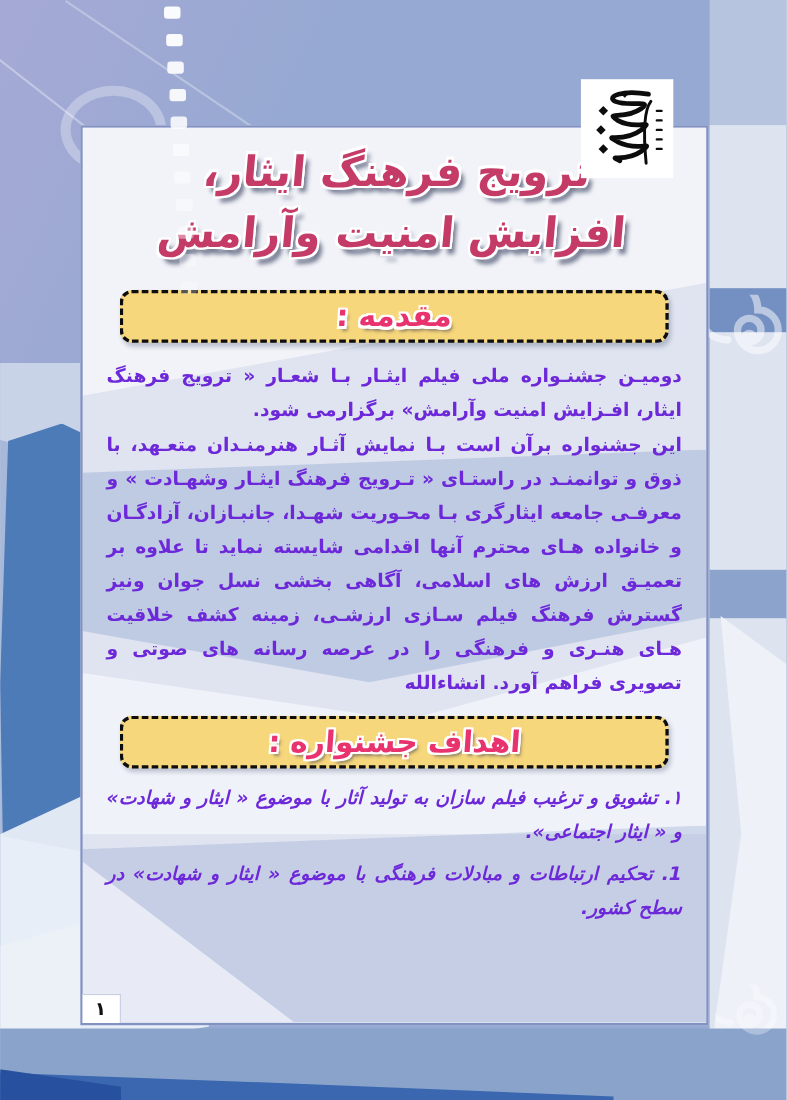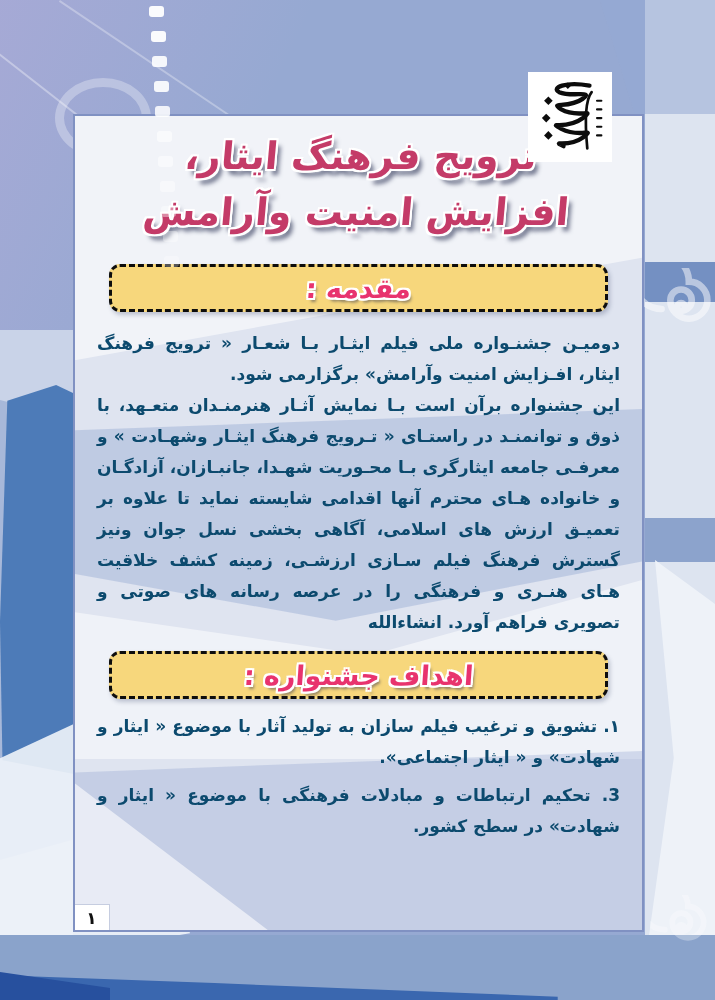--- a/index.html
+++ b/index.html
@@ -89,24 +89,24 @@
   }
   .badge span { color:#e8336e; font-weight:bold; font-size:27px; transform:skewX(-4deg);
     text-shadow:
       -2px -2px 0 #fff, 0 -2px 0 #fff, 2px -2px 0 #fff,
       -2px 0 0 #fff, 2px 0 0 #fff,
       -2px 2px 0 #fff, 0 2px 0 #fff, 2px 2px 0 #fff,
       3px 4px 3px rgba(60,60,80,.55);
   }
 
   
-  .body-text { color:#0c4a6e; font-weight:bold; font-size:17px; line-height:31px;
+  .body-text { color:#6d28d9; font-weight:bold; font-size:17px; line-height:31px;
     text-align:justify; }
   .p1 { margin-top:16px; }
-  .goals-list { margin-top:12px; list-style:none; }
+  .goals-list { margin-top:12px; list-style:none;font-style:italic; }
   .goals-list li { margin-bottom:7px; }
 
   
   .page-num { left:-2px; bottom:-2px; width:37px; height:28px; background:#fff;
     display:flex; align-items:center; justify-content:center;
     font-weight:bold; font-size:17px; color:#111; z-index:3;
     border:1px solid #c6cde0; position:absolute; }
 </style>
 </head>
 <body>
@@ -154,21 +154,21 @@
 
     <p class="body-text p1">دومیـن جشنـواره ملی فیلم ایثـار بـا شعـار « ترویج فرهنگ ایثار، افـزایش امنیت وآرامش» برگزارمی شود.</p>
     <p class="body-text">این جشنواره برآن است بـا نمایش آثـار هنرمنـدان متعـهد، با ذوق و توانمنـد در راستـای « تـرویج فرهنگ ایثـار وشهـادت » و معرفـی جامعه ایثارگری بـا محـوریت شهـدا، جانبـازان، آزادگـان و خانواده هـای محترم آنها اقدامی شایسته نماید تا علاوه بر تعمیـق ارزش های اسلامی، آگاهی بخشی نسل جوان ونیز گسترش فرهنگ فیلم سـازی ارزشـی، زمینه کشف خلاقیت هـای هنـری و فرهنگی را در عرصه رسانه های صوتی و تصویری فراهم آورد. انشاءالله</p>
 
     <div class="badge" style="margin-top:13px;">
       <span>اهداف جشنواره :</span>
     </div>
 
     <ul class="goals-list body-text">
       <li>۱. تشویق و ترغیب فیلم سازان به تولید آثار با موضوع « ایثار و شهادت» و « ایثار اجتماعی».</li>
-      <li>3. تحکیم ارتباطات و مبادلات فرهنگی با موضوع « ایثار و شهادت» در سطح کشور.</li>
+      <li>1. تحکیم ارتباطات و مبادلات فرهنگی با موضوع « ایثار و شهادت» در سطح کشور.</li>
     </ul>
   </div>
 
   <div class="page-num">
     <span>۱</span>
   </div>
 </div>
 
 <div class="abs logo-box">
   <svg width="70" height="80" viewBox="0 0 64 74">

